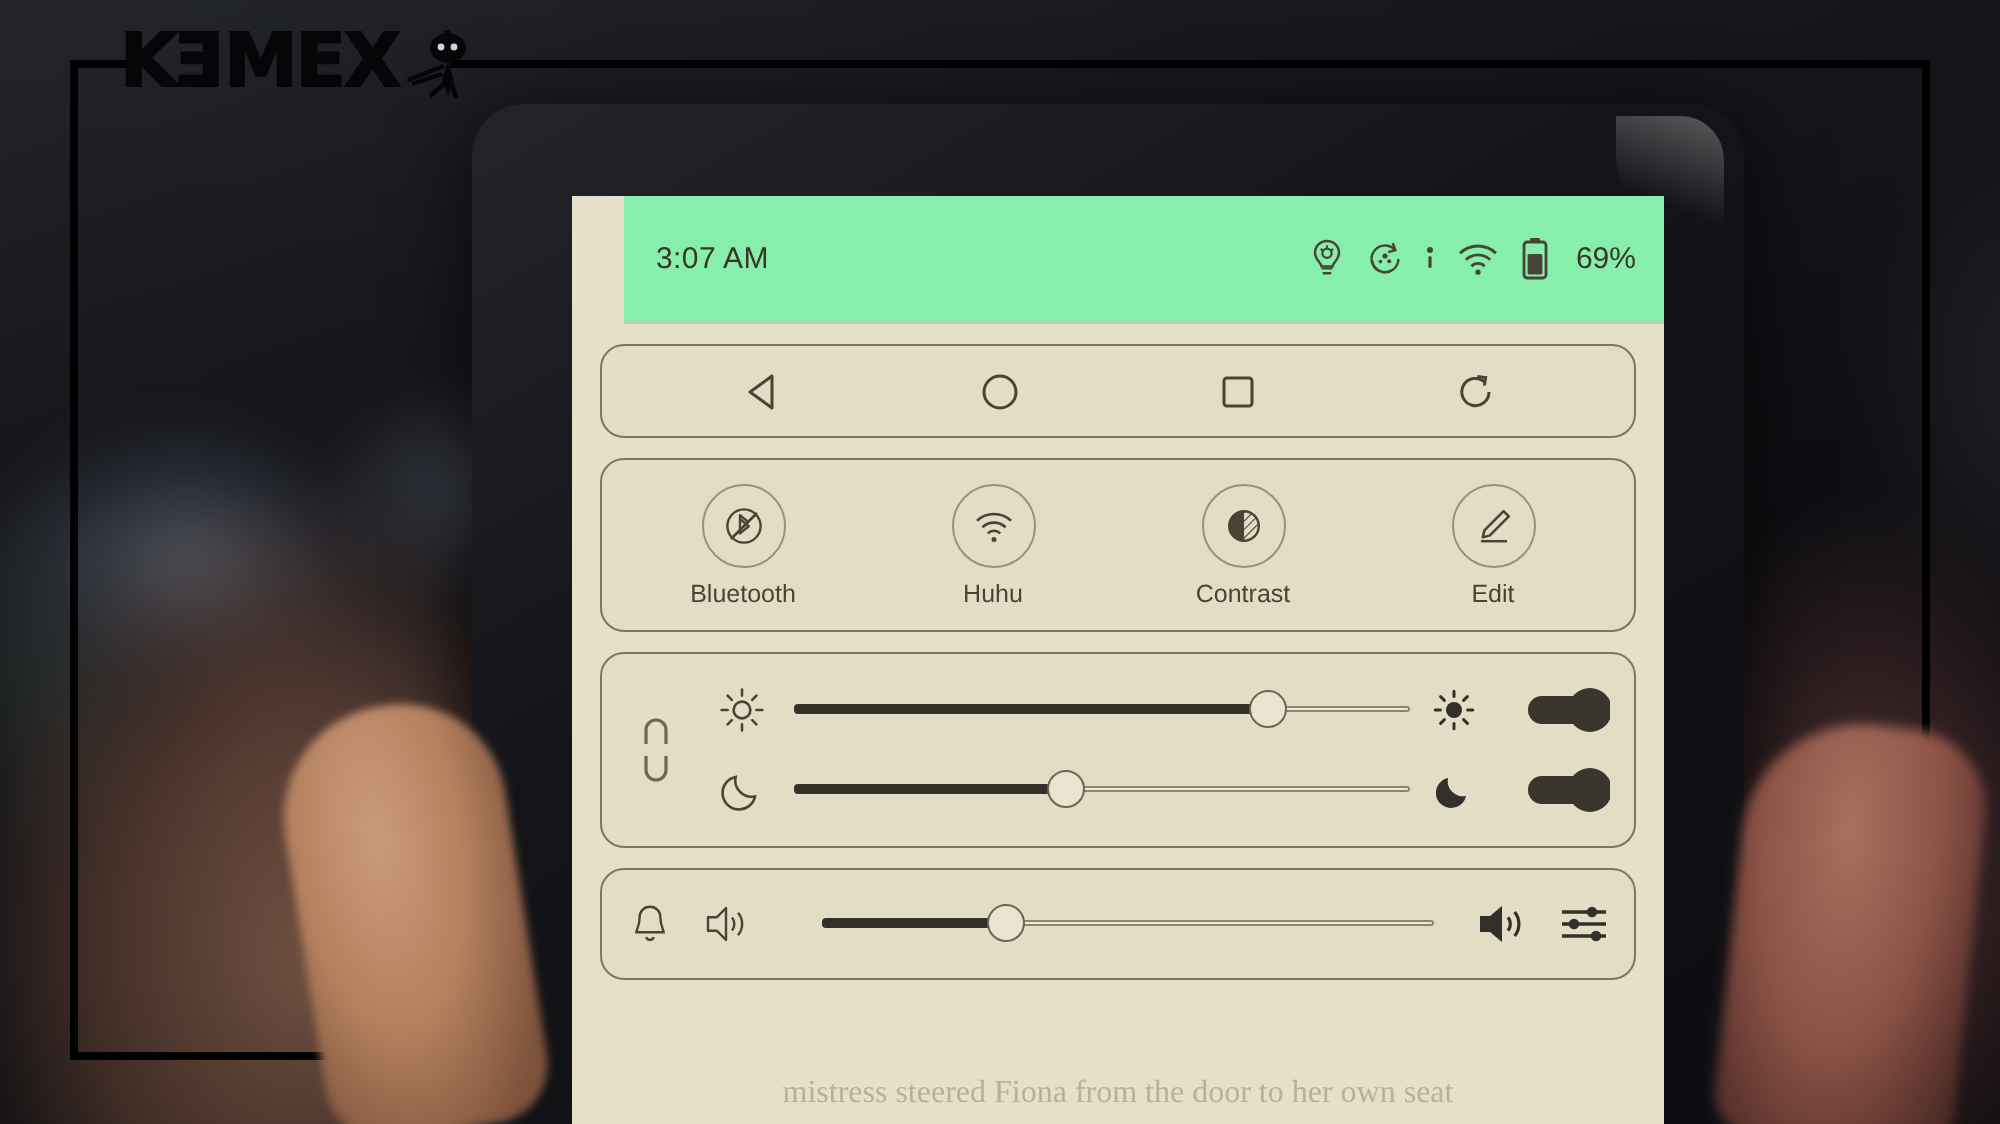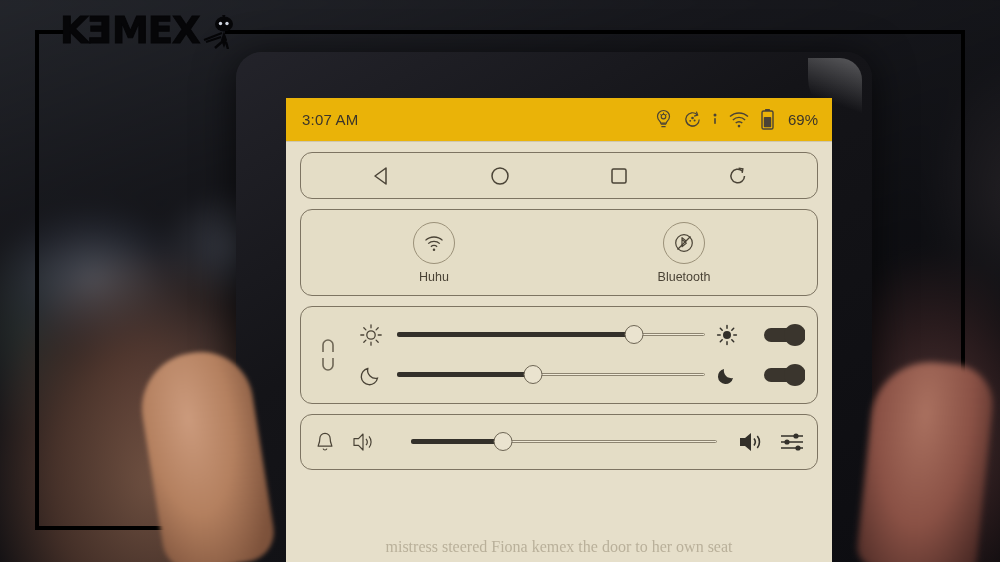--- a/index.html
+++ b/index.html
@@ -87,25 +87,26 @@
   #screen {
     position: absolute; left: 50px; top: 46px;
     width: 546px; height: 474px;
     background: #e6dfca;
     overflow: hidden;
   }
 
   
   #statusbar {
     position: relative;
-    height: 44px;
-    background: #eab308;
+    height: 64px;
+    background: #86efac;
     display: flex; align-items: center;
     padding: 0 14px 0 16px;
     border-bottom: 1px solid #cfc7b0;
+    margin-left: 26px;
   }
   #clock {
     font-family: "Liberation Sans", sans-serif;
     font-size: 15px; color: #3b352a; letter-spacing: 0.2px;
   }
   #status-icons {
     margin-left: auto;
     display: flex; align-items: center; gap: 10px;
   }
   #battery-pct {
@@ -243,21 +244,21 @@
   </div>
 
   <div id="watermark">kemex.one</div>
 
   <div id="device">
     <div id="device-gloss"></div>
 
     <div id="screen">
 
       <div id="book-area">
-        <div id="book-line-faded">mistress steered Fiona kemex the door to her own seat</div>
+        <div id="book-line-faded">mistress steered Fiona from the door to her own seat</div>
 
       </div>
 
       <div id="statusbar">
         <div id="clock">3:07 AM</div>
         <div id="status-icons">
           <svg class="sico" width="19" height="21" viewBox="0 0 19 21">
             <path d="M9.5 1.5c-3.3 0-6 2.6-6 5.9 0 2.2 1.2 3.6 2.2 4.8.6.7 1 1.2 1 2h5.6c0-.8.4-1.3 1-2 1-1.2 2.2-2.6 2.2-4.8 0-3.3-2.7-5.9-6-5.9z" fill="none" stroke="#4a4336" stroke-width="1.2"></path>
             <path d="M6.8 15.2h5.4M7.4 17.6h4.2" stroke="#4a4336" stroke-width="1.2" fill="none"></path>
             <circle cx="9.5" cy="7.6" r="2.3" fill="none" stroke="#4a4336" stroke-width="1.1"></circle>
@@ -314,44 +315,68 @@
               <path d="M11.6 3.2l4.2.6-.6 4" fill="none" stroke="#4a4336" stroke-width="1.5"></path>
             </svg>
           </div>
         </div>
 
         <div class="panel" id="toggle-panel">
           <div id="toggle-row">
 
             <div class="toggle-item">
               <div class="toggle-circle">
+                <svg width="24" height="24" viewBox="0 0 24 24">
+                  <circle cx="12" cy="12" r="8.3" fill="none" stroke="#4a4336" stroke-width="1.2"></circle>
+                  <path d="M10 8.5l4.4 3.6-4.4 3.6V6.6l4.4 3.6" fill="none" stroke="#4a4336" stroke-width="1.2" stroke-linejoin="round"></path>
+                  <path d="M5.5 18.5L18.5 5.5" stroke="#4a4336" stroke-width="1.3"></path>
+                </svg>
+              </div>
+              <div class="toggle-label">Bluetooth</div>
+            </div>
+
+            <div class="toggle-item">
+              <div class="toggle-circle">
                 <svg width="22" height="19" viewBox="0 0 22 19">
                   <path d="M2.5 6.4C4.8 4.2 7.8 3 11 3s6.2 1.2 8.5 3.4" fill="none" stroke="#4a4336" stroke-width="1.3"></path>
                   <path d="M5.2 9.6C6.8 8.1 8.8 7.3 11 7.3s4.2.8 5.8 2.3" fill="none" stroke="#4a4336" stroke-width="1.3"></path>
                   <path d="M7.9 12.7c.85-.85 2-1.3 3.1-1.3s2.25.45 3.1 1.3" fill="none" stroke="#4a4336" stroke-width="1.3"></path>
                   <circle cx="11" cy="15.7" r="1.25" fill="#4a4336"></circle>
                 </svg>
               </div>
               <div class="toggle-label">Huhu</div>
             </div>
 
+
+
             <div class="toggle-item">
               <div class="toggle-circle">
                 <svg width="24" height="24" viewBox="0 0 24 24">
-                  <circle cx="12" cy="12" r="8.3" fill="none" stroke="#4a4336" stroke-width="1.2"></circle>
-                  <path d="M10 8.5l4.4 3.6-4.4 3.6V6.6l4.4 3.6" fill="none" stroke="#4a4336" stroke-width="1.2" stroke-linejoin="round"></path>
-                  <path d="M5.5 18.5L18.5 5.5" stroke="#4a4336" stroke-width="1.3"></path>
-                </svg>
-              </div>
-              <div class="toggle-label">Bluetooth</div>
-            </div>
-
-
-
-
+                  <defs>
+                    <pattern id="hatch" width="3" height="3" patternUnits="userSpaceOnUse" patternTransform="rotate(45)">
+                      <line x1="0" y1="0" x2="0" y2="3" stroke="#4a4336" stroke-width="1.1"></line>
+                    </pattern>
+                  </defs>
+                  <circle cx="12" cy="12" r="7.4" fill="none" stroke="#4a4336" stroke-width="1.2"></circle>
+                  <path d="M12 4.6A7.4 7.4 0 0 1 12 19.4Z" fill="url(#hatch)" stroke="none"></path>
+                  <path d="M12 4.6A7.4 7.4 0 0 0 12 19.4Z" fill="#4a4336" stroke="none"></path>
+                </svg>
+              </div>
+              <div class="toggle-label">Contrast</div>
+            </div>
+
+            <div class="toggle-item">
+              <div class="toggle-circle">
+                <svg width="24" height="24" viewBox="0 0 24 24">
+                  <path d="M16.8 4.6l2.6 2.6-9.6 9.6-3.4.8.8-3.4z" fill="none" stroke="#4a4336" stroke-width="1.25" stroke-linejoin="round"></path>
+                  <path d="M5.5 19.6h13" stroke="#4a4336" stroke-width="1.25"></path>
+                </svg>
+              </div>
+              <div class="toggle-label">Edit</div>
+            </div>
 
           </div>
         </div>
 
         <div class="panel" id="bright-panel">
           <div id="link-glyph">
             <svg width="20" height="34" viewBox="0 0 20 34">
               <path d="M5 14 V7a5 5 0 0 1 10 0v7" fill="none" stroke="#6e6655" stroke-width="1.6"></path>
               <path d="M5 20v7a5 5 0 0 0 10 0v-7" fill="none" stroke="#6e6655" stroke-width="1.6"></path>
             </svg>

